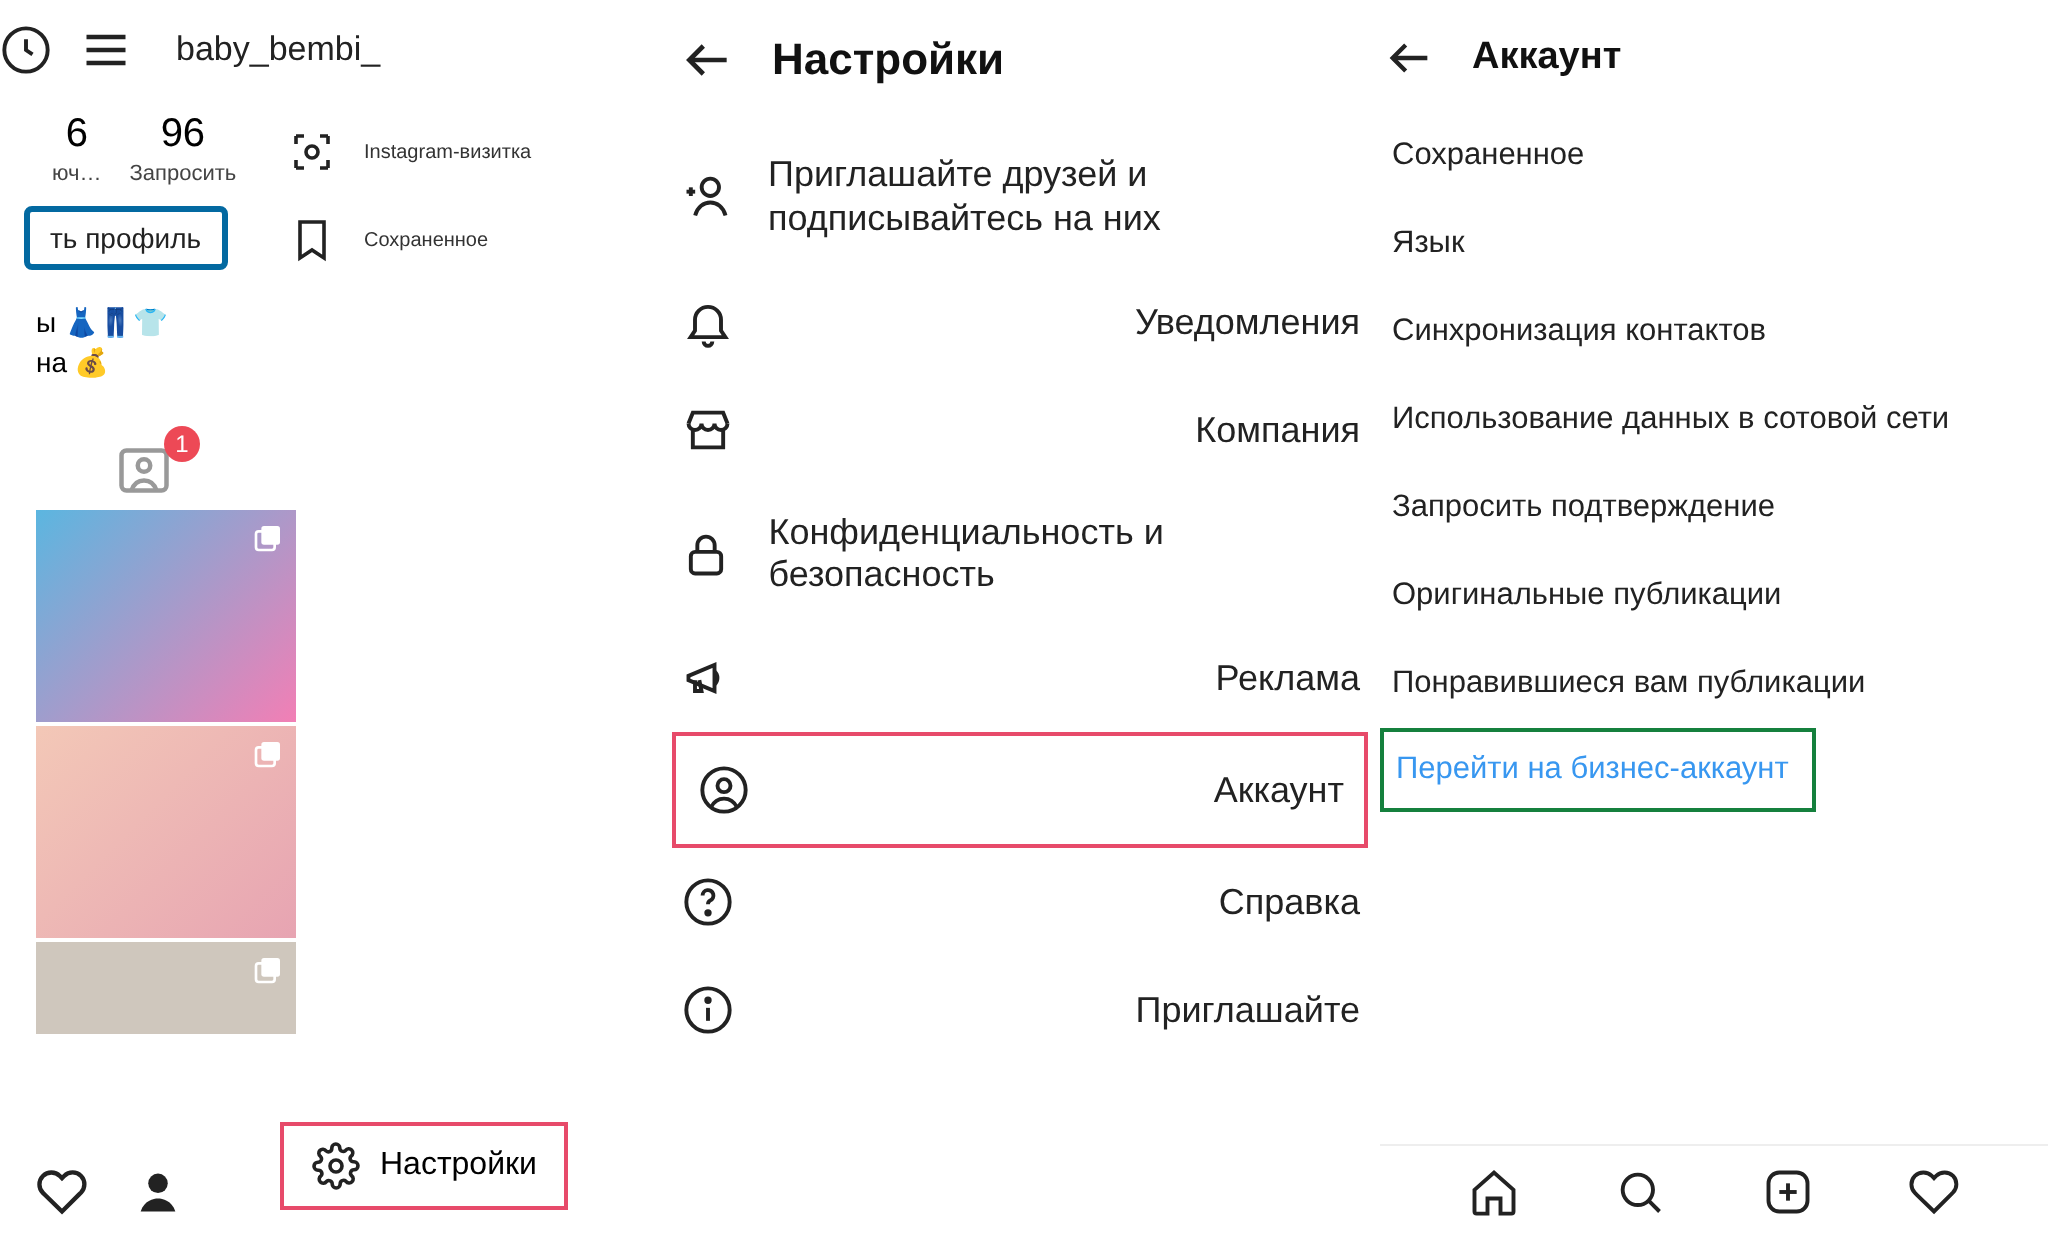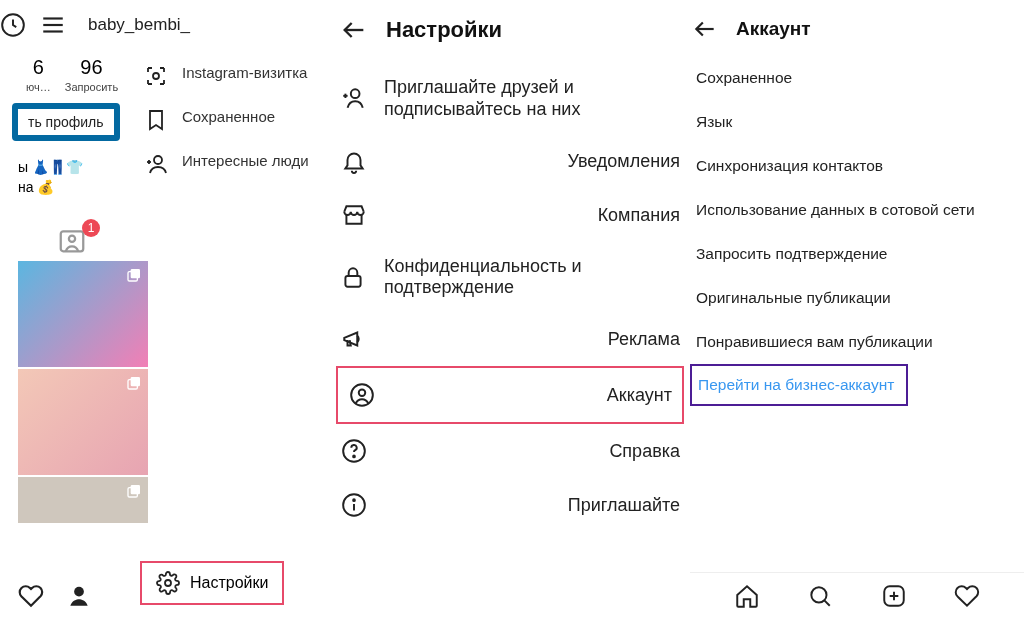--- a/index.html
+++ b/index.html
@@ -7,51 +7,51 @@
   svg { display: block; }
 
   
   .panel1 { width: 330px; height: 100%; position: relative; }
   .p1-top { display: flex; align-items: center; height: 50px; gap: 14px; }
   .p1-user { font-size: 17px; margin-left: 8px; color:#222; }
   .p1-stats { display: flex; gap: 14px; padding-left: 26px; margin-top: 6px; font-size: 18px; font-weight:500; }
   .p1-statnum { font-size: 20px; }
   .p1-statlbl { font-size: 11px; color: #444; margin-top: 2px; }
   .p1-statcol { display:flex; flex-direction:column; align-items:center; }
-  .p1-editprof { display:inline-block; border:6px solid #0369a1; border-radius:4px; padding:5px 10px; font-size:14px; margin:10px 0 0 12px; color:#222;}
+  .p1-editprof { display:inline-block; border:3px solid #0369a1; border-radius:4px; padding:5px 10px; font-size:14px; margin:10px 0 0 12px; color:#222;}
   .p1-bio { padding:16px 0 0 18px; font-size:14px; line-height:20px;}
   .p1-tag { display:flex; align-items:center; justify-content:center; margin:28px 0 6px 52px; width:40px; position:relative;}
   .p1-badge { position:absolute; top:-6px; right:-8px; background:#ed4956; color:#fff; width:18px; height:18px; border-radius:50%; font-size:12px; display:flex; align-items:center; justify-content:center;}
   .p1-grid { width:130px; margin-left:18px; margin-top:4px;}
   .p1-cell { width:130px; height:106px; background:#e8dce0; position:relative; margin-bottom:2px;}
   .p1-cell.c1 { background: linear-gradient(135deg,#5bb6e0,#f27fb5);}
   .p1-cell.c2 { background: linear-gradient(135deg,#f3c8b7,#e7a4b2);}
   .p1-cell.c3 { background:#cfc7bd; height:46px;}
   .p1-multi { position:absolute; top:6px; right:6px; color:#fff;}
   .p1-bottom { position:absolute; bottom:10px; left:18px; display:flex; gap:22px; align-items:center;}
   .p1-menu { width:200px; position:absolute; left:140px; top:54px;}
-  .p1-menuitem { display:flex; gap:14px; padding:10px 4px; font-size:15px; color:#333;}
+  .p1-menuitem { display:flex; align-items:center; gap:14px; padding:10px 4px; font-size:10px; color:#333;}
   .p1-settings { position:absolute; bottom:14px; left:140px; display:flex; align-items:center; gap:10px; border:2px solid #e74a6a; padding:8px 14px; font-size:16px;}
 
   
   .panel2 { width: 360px; height:100%; padding-top:8px;}
   .p2-head { display:flex; align-items:center; gap:18px; padding:8px 0 18px 10px;}
   .p2-title { font-size:22px; font-weight:600; color:#111;}
   .p2-item { display:flex; align-items:center; gap:18px; padding:14px 10px; font-size:18px; color:#222;justify-content:space-between;}
   .p2-iconw { width:28px; display:flex; justify-content:center;}
   .p2-item.boxed { border:2px solid #e74a6a; margin:0 6px;}
   .p2-text2 { line-height:22px;}
 
   
   .panel3 { flex:1; height:100%; padding-top:8px; position:relative;}
   .p3-head { display:flex; align-items:center; gap:18px; padding:8px 0 14px 2px;}
   .p3-title { font-size:19px; font-weight:600; color:#111;}
   .p3-item { padding:13px 6px; font-size:15.5px; color:#222;}
   .p3-item.link { color:#3897f0;}
-  .p3-item.boxed { border:2px solid #4c1d95; display:inline-block; padding:10px 12px 10px 6px;}
+  .p3-item.boxed { border:2px solid #15803d; display:inline-block; padding:10px 12px 10px 6px;}
   .p3-navbar { position:absolute; bottom:10px; left:0; right:0; display:flex; justify-content:space-around; padding:10px 20px 0 20px; border-top:1px solid #eee;}
 </style>
 </head>
 <body>
 
 <div class="panel1">
   <div class="p1-top">
     <span>
       <svg width="26" height="26" viewBox="0 0 24 24" fill="none" stroke="#222" stroke-width="1.8">
           <circle cx="12" cy="12" r="10"></circle>
@@ -149,31 +149,20 @@
       <span>Instagram-визитка</span>
     </div>
     <div class="p1-menuitem">
       <span>
         <svg width="24" height="24" viewBox="0 0 24 24" fill="none" stroke="#222" stroke-width="1.8">
             <path d="M6 3h12v18l-6-4-6 4z"></path>
           </svg>
       </span>
       <span>Сохраненное</span>
     </div>
-    <div class="p1-menuitem">
-      <span>
-        <svg width="24" height="24" viewBox="0 0 24 24" fill="none" stroke="#222" stroke-width="1.8">
-            <circle cx="14" cy="8" r="4"></circle>
-            <path d="M6 21c1-4 4-6 8-6s7 2 8 6"></path>
-            <line x1="3" y1="10" x2="7" y2="10"></line>
-            <line x1="5" y1="8" x2="5" y2="12"></line>
-          </svg>
-      </span>
-      <span>Интересные люди</span>
-    </div>
   </div>
 
   <div class="p1-settings">
     <span>
       <svg width="24" height="24" viewBox="0 0 24 24" fill="none" stroke="#222" stroke-width="1.8">
           <circle cx="12" cy="12" r="3"></circle>
           <path d="M19.4 15a1.7 1.7 0 0 0 .3 1.8l.1.1a2 2 0 1 1-2.8 2.8l-.1-.1a1.7 1.7 0 0 0-1.8-.3 1.7 1.7 0 0 0-1 1.5V21a2 2 0 1 1-4 0v-.1a1.7 1.7 0 0 0-1-1.5 1.7 1.7 0 0 0-1.8.3l-.1.1a2 2 0 1 1-2.8-2.8l.1-.1a1.7 1.7 0 0 0 .3-1.8 1.7 1.7 0 0 0-1.5-1H3a2 2 0 1 1 0-4h.1a1.7 1.7 0 0 0 1.5-1 1.7 1.7 0 0 0-.3-1.8l-.1-.1a2 2 0 1 1 2.8-2.8l.1.1a1.7 1.7 0 0 0 1.8.3h0a1.7 1.7 0 0 0 1-1.5V3a2 2 0 1 1 4 0v.1a1.7 1.7 0 0 0 1 1.5 1.7 1.7 0 0 0 1.8-.3l.1-.1a2 2 0 1 1 2.8 2.8l-.1.1a1.7 1.7 0 0 0-.3 1.8v0a1.7 1.7 0 0 0 1.5 1H21a2 2 0 1 1 0 4h-.1a1.7 1.7 0 0 0-1.5 1z"></path>
         </svg>
     </span>
     <span>Настройки</span>
@@ -221,21 +210,21 @@
     </span>
     <span>Компания</span>
   </div>
   <div class="p2-item">
     <span class="p2-iconw">
       <svg width="26" height="26" viewBox="0 0 24 24" fill="none" stroke="#222" stroke-width="1.8">
           <rect x="5" y="11" width="14" height="10" rx="2"></rect>
           <path d="M8 11V8a4 4 0 0 1 8 0v3"></path>
         </svg>
     </span>
-    <span>Конфиденциальность и подтверждение</span>
+    <span>Конфиденциальность и безопасность</span>
   </div>
   <div class="p2-item">
     <span class="p2-iconw">
       <svg width="26" height="26" viewBox="0 0 24 24" fill="none" stroke="#222" stroke-width="1.8">
           <path d="M3 11v2l12 5V6z"></path>
           <path d="M15 9a4 4 0 0 1 0 6"></path>
           <path d="M6 13v5h3l-1-5"></path>
         </svg>
     </span>
     <span>Реклама</span>

